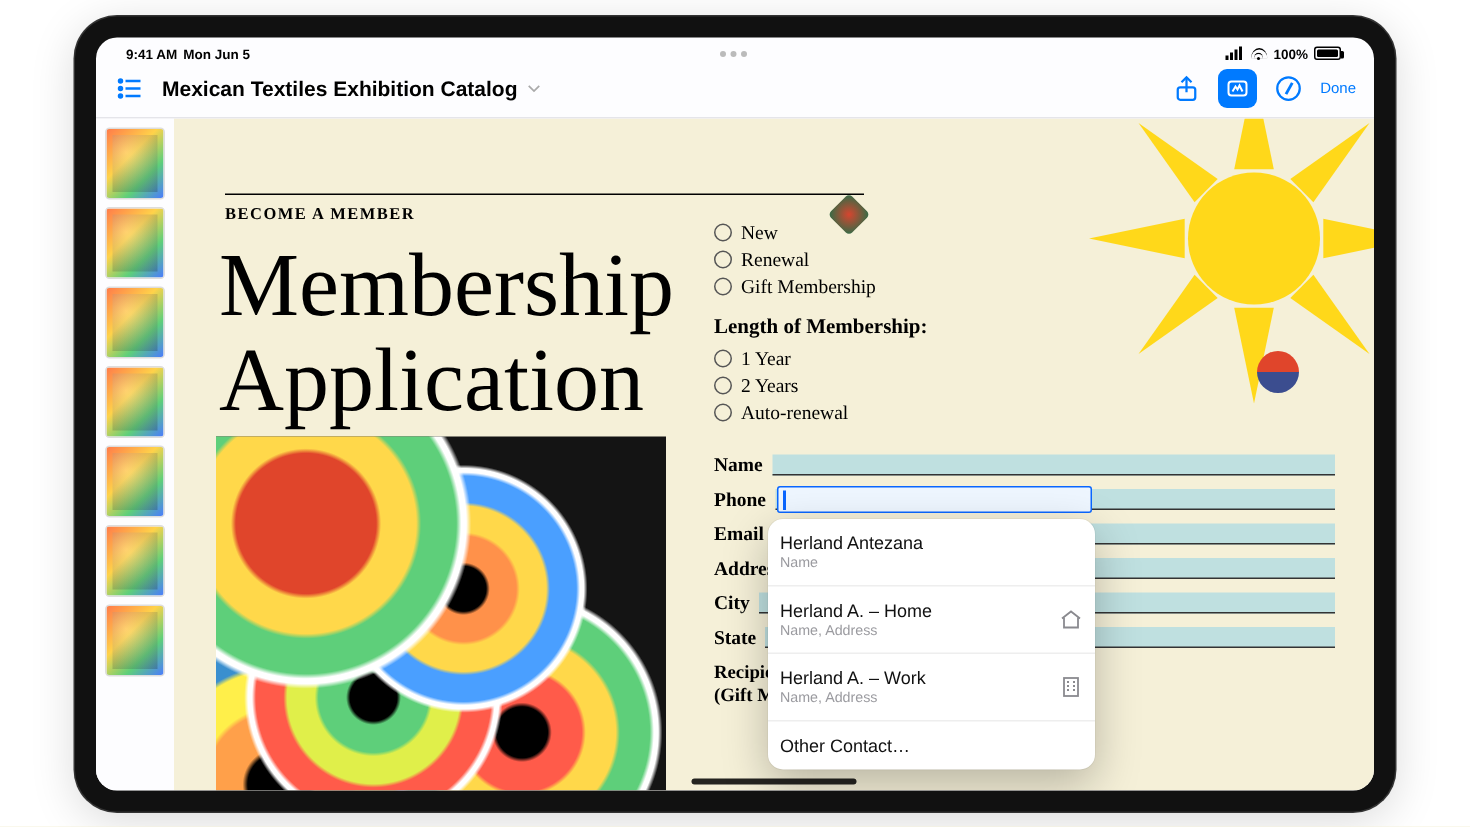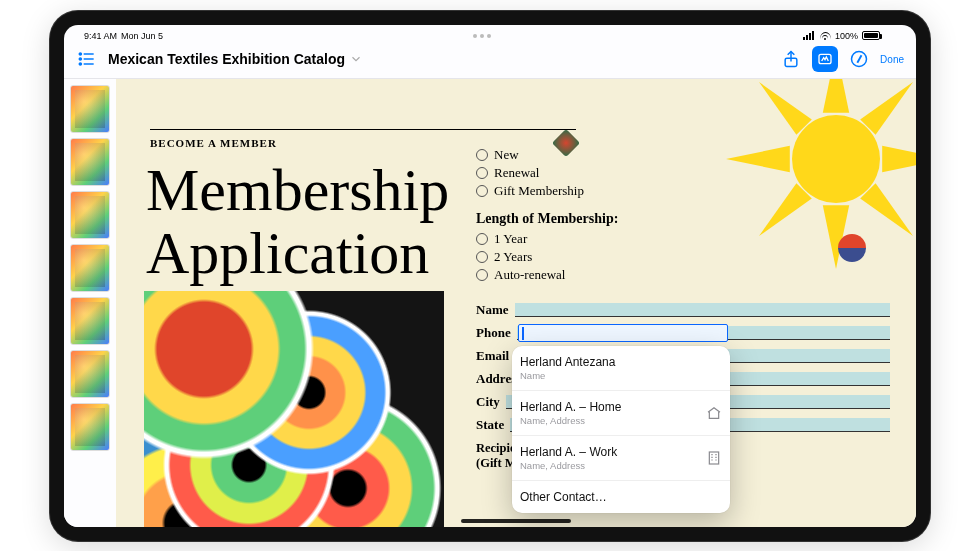--- a/index.html
+++ b/index.html
@@ -32,24 +32,24 @@
   display: flex;
   flex-direction: column;
 }
 .status-bar {
   height: 16px;
   display: flex;
   align-items: center;
   justify-content: space-between;
   padding: 0 20px;
   font-size: 9px;
-  font-weight: 400;
+  font-weight: 700;
   color: #000;
   position: absolute;
-  top: 3px; left: 0; right: 16px;
+  top: 3px; left: 0; right: 2px;
   z-index: 20;
   text-align: right;
 }
 .status-left, .status-right { display: flex; align-items: center; gap: 4px;}
 .status-center { position:absolute; left:50%; transform:translateX(-50%); display:flex; gap:3px;}
 .status-center .dot { width:4px; height:4px; border-radius:50%; background:#bbb;}
 .bars { display:inline-flex; align-items:flex-end; gap:1px; margin-right:2px;}
 .bars span{ width:2px; background:#000; display:inline-block;}
 .bars span:nth-child(1){height:3px}.bars span:nth-child(2){height:5px}.bars span:nth-child(3){height:7px}.bars span:nth-child(4){height:9px}
 .wifi-ico{ width:11px; height:8px; position:relative; display:inline-block;}

